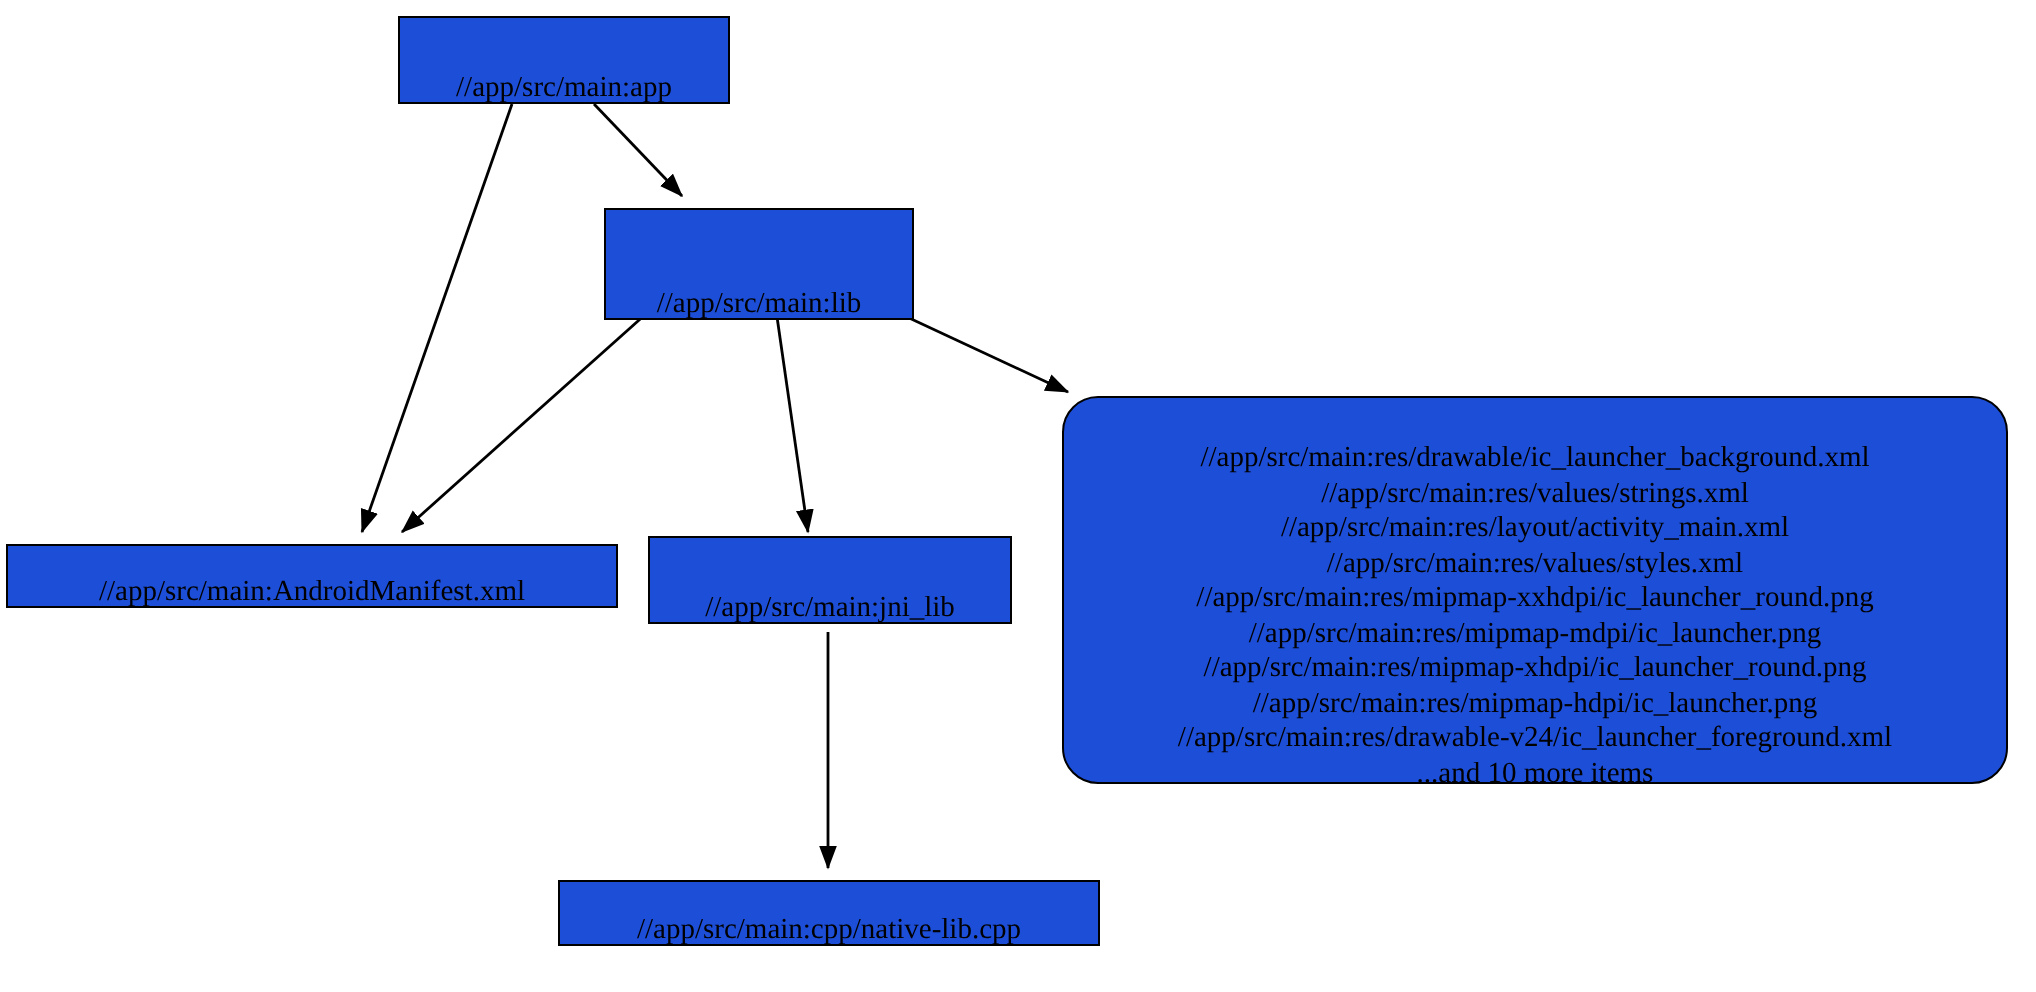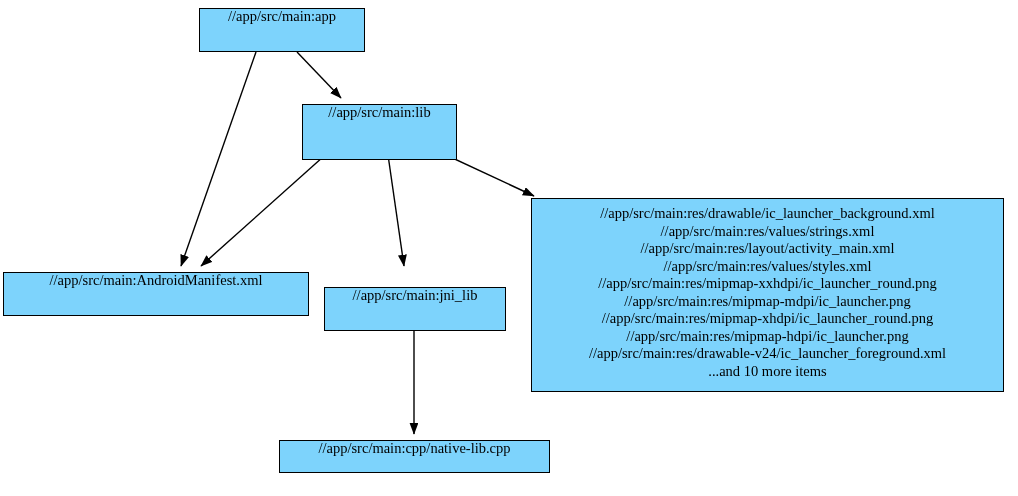--- a/index.html
+++ b/index.html
@@ -12,35 +12,36 @@
     width: 1018px;
     height: 496px;
     background: #ffffff;
     font-family: "Liberation Serif", serif;
     overflow: hidden;
   }
   .node {
     position: absolute;
     box-sizing: border-box;
     border: 1px solid #000000;
-    background: #7dd3fc;
+    background: #1d4ed8;
     display: flex;
-    align-items: flex-start;
+    align-items: flex-end;
     justify-content: center;
     text-align: center;
     color: #000000;
     font-family: "Liberation Serif", serif;
     font-size: 14.5px;
     line-height: 1.0;
     white-space: pre;
   }
   .node.multiline {
     display: block;
-    padding-top: 6px;
+    padding-top: 22px;
     line-height: 17.5px;
+    border-radius: 18px;
   }
   .node.multiline .line {
     display: block;
     text-align: center;
     white-space: pre;
   }
   svg.edges {
     position: absolute;
     left: 0;
     top: 0;
@@ -87,25 +88,25 @@
   </svg>
 
   <div class="node" style="left:199px; top:8px; width:166px; height:44px;">
     <span>//app/src/main:app</span>
   </div>
 
   <div class="node" style="left:302px; top:104px; width:155px; height:56px;">
     <span>//app/src/main:lib</span>
   </div>
 
-  <div class="node" style="left:3px; top:272px; width:306px; height:44px;">
+  <div class="node" style="left:3px; top:272px; width:306px; height:32px;">
     <span>//app/src/main:AndroidManifest.xml</span>
   </div>
 
-  <div class="node" style="left:324px; top:287px; width:182px; height:44px;">
+  <div class="node" style="left:324px; top:268px; width:182px; height:44px;">
     <span>//app/src/main:jni_lib</span>
   </div>
 
   <div class="node" style="left:279px; top:440px; width:271px; height:33px;">
     <span>//app/src/main:cpp/native-lib.cpp</span>
   </div>
 
   <div class="node multiline" id="resources-node" style="left:531px; top:198px; width:473px; height:194px;"><span class="line">//app/src/main:res/drawable/ic_launcher_background.xml</span><span class="line">//app/src/main:res/values/strings.xml</span><span class="line">//app/src/main:res/layout/activity_main.xml</span><span class="line">//app/src/main:res/values/styles.xml</span><span class="line">//app/src/main:res/mipmap-xxhdpi/ic_launcher_round.png</span><span class="line">//app/src/main:res/mipmap-mdpi/ic_launcher.png</span><span class="line">//app/src/main:res/mipmap-xhdpi/ic_launcher_round.png</span><span class="line">//app/src/main:res/mipmap-hdpi/ic_launcher.png</span><span class="line">//app/src/main:res/drawable-v24/ic_launcher_foreground.xml</span><span class="line">...and 10 more items</span></div>
 
 </div>

